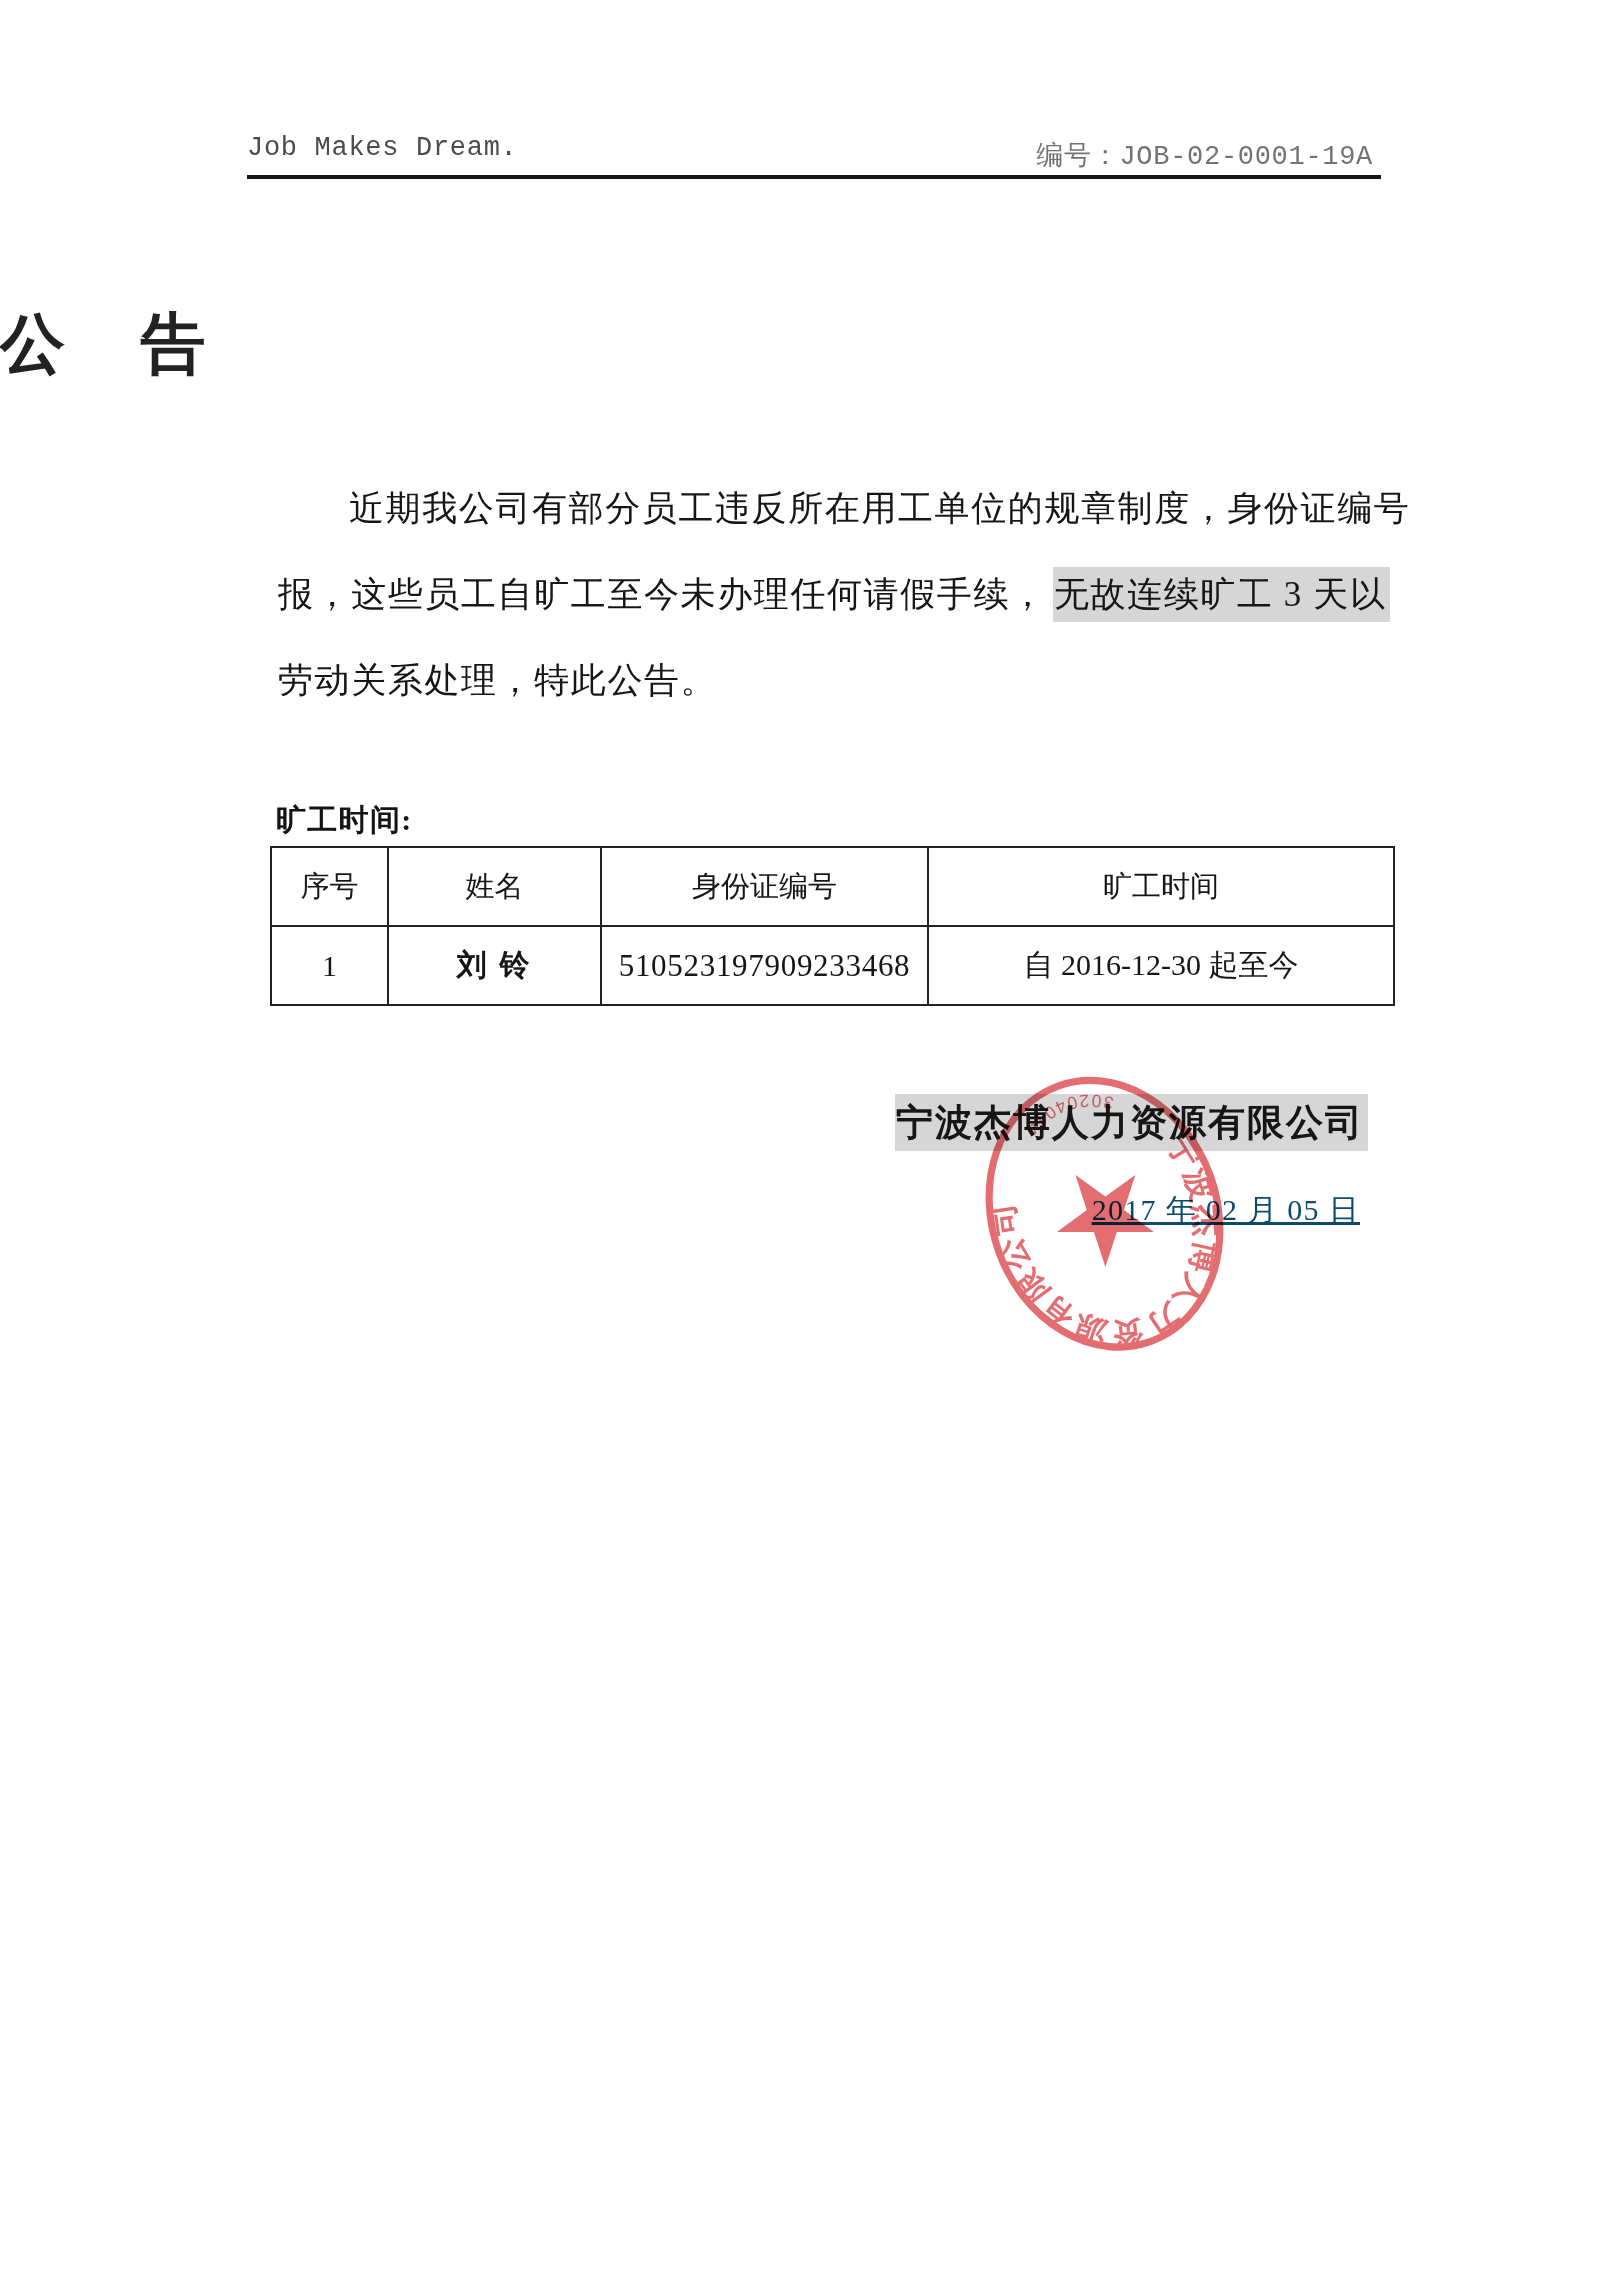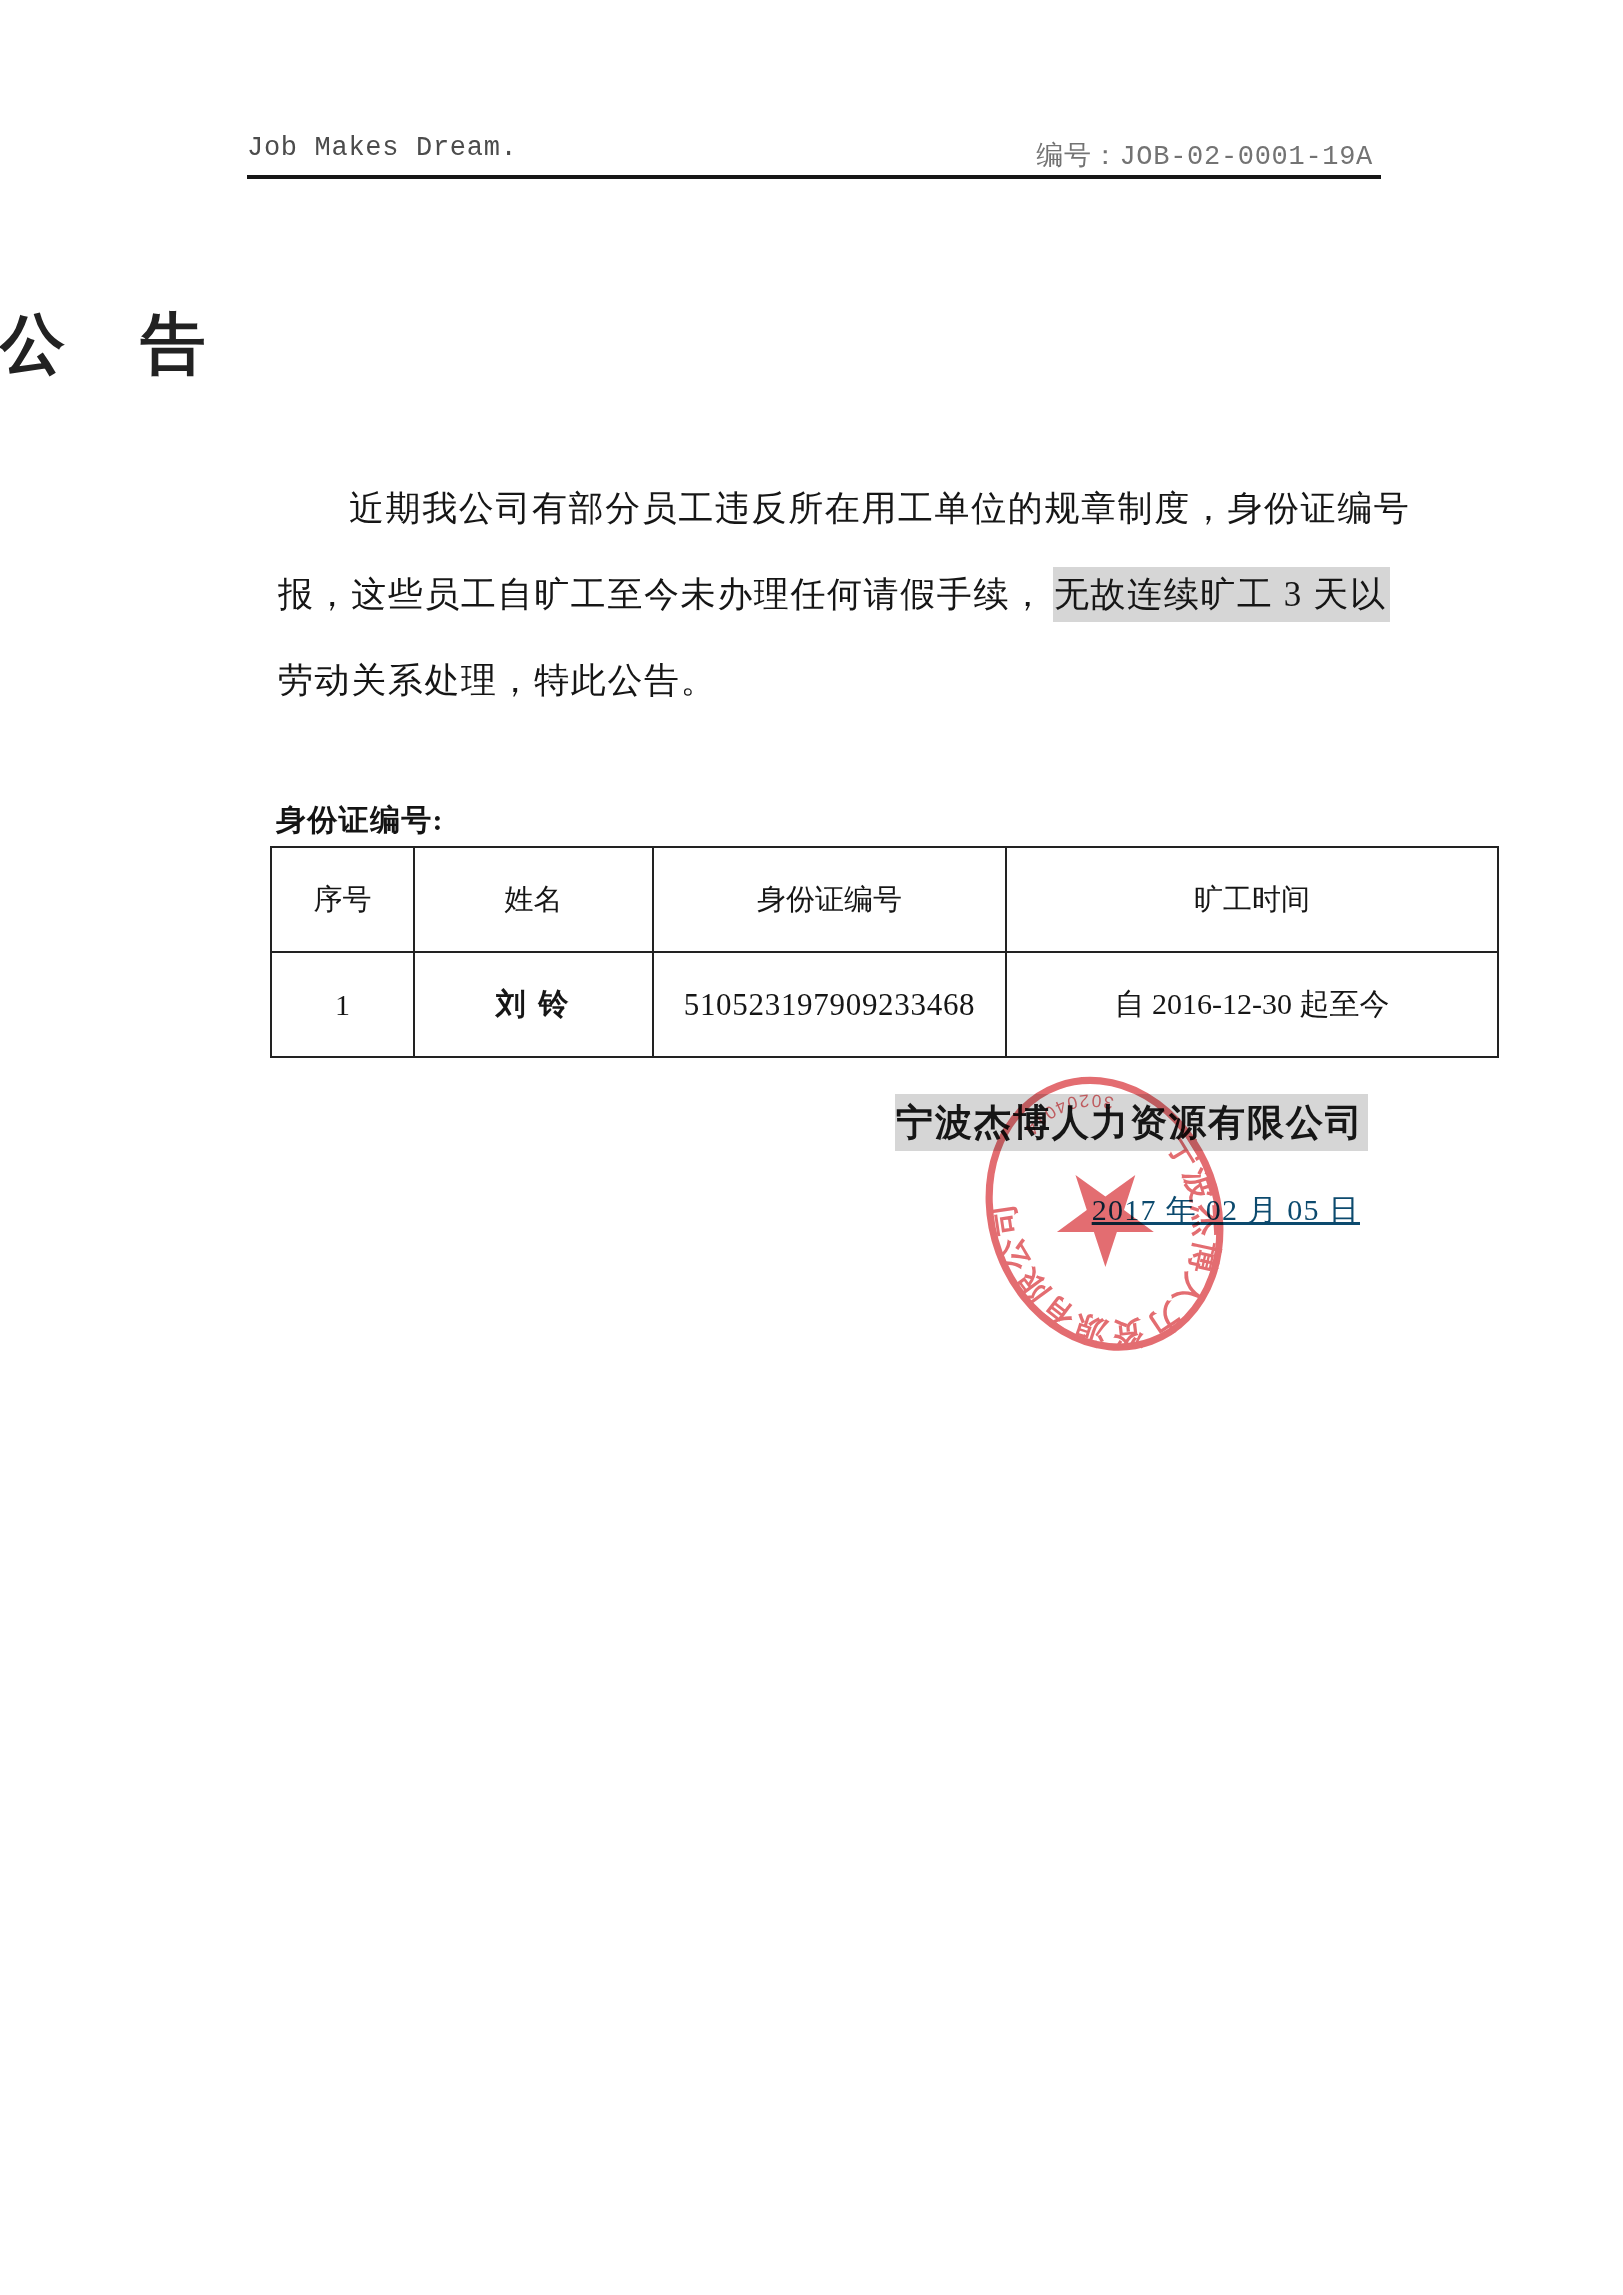--- a/index.html
+++ b/index.html
@@ -52,21 +52,21 @@
   }
   
   .roster{
     position:absolute;left:270px;top:846px;
     border-collapse:collapse;table-layout:fixed;
     font-size:30px;color:#161616;
   }
   .roster td{
     border:2px solid #222;
     text-align:center;vertical-align:middle;
-    padding:15px;
+    padding:2px;
   }
   .roster tr.hrow td{height:73px;font-size:29px;}
   .roster tr.drow td{height:73px;}
   .roster .c1{width:111px;}
   .roster .c2{width:207px;}
   .roster .c3{width:321px;}
   .roster .c4{width:460px;}
   .roster .name-cell{font-weight:bold;letter-spacing:2.6px;}
   .roster .num-cell{font-size:31px;letter-spacing:0.7px;}
   
@@ -97,21 +97,21 @@
   <div class="hdr-rule"></div>
 
   <div class="doc-title">公　告</div>
 
   <div class="body-text">
     <div class="body-line indent"><span>近期我公司有部分员工违反所在用工单位的规章制度，身份证编号</span><span class="hl"></span><span></span></div>
     <div class="body-line"><span>报，这些员工自旷工至今未办理任何请假手续，</span><span class="hl hl-pad">无故连续旷工 3 天以</span><span></span></div>
     <div class="body-line"><span>劳动关系处理，特此公告。</span><span class="hl"></span><span></span></div>
   </div>
 
-  <div class="list-label">身份证编号:</div>
+  <div class="list-label">旷工时间:</div>
 
   <table class="roster">
     <tbody>
       <tr class="hrow">
         <td class="c1">序号</td>
         <td class="c2">姓名</td>
         <td class="c3">身份证编号</td>
         <td class="c4">旷工时间</td>
       </tr>
       <tr class="drow">

